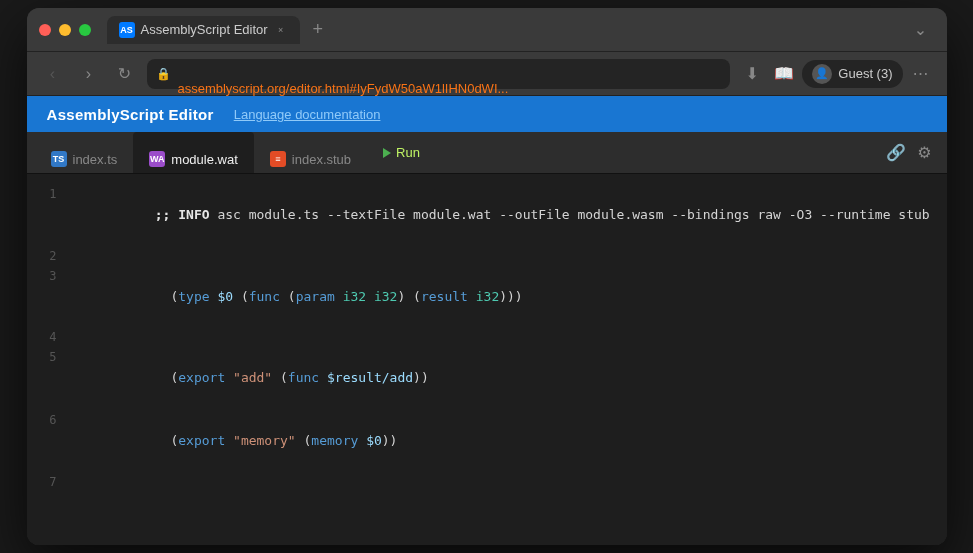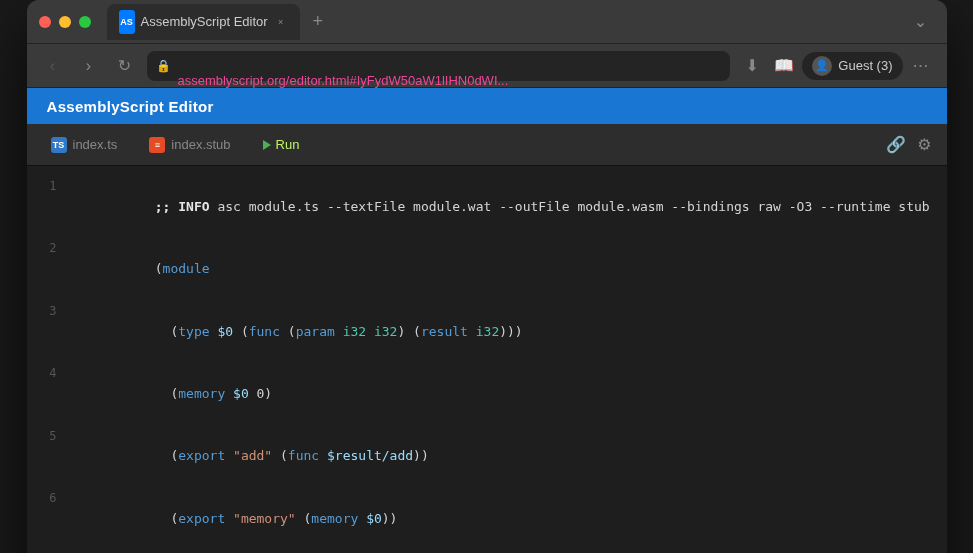--- a/index.html
+++ b/index.html
@@ -52,21 +52,21 @@
       border-radius: 8px 8px 0 0;
       padding: 6px 12px;
       display: flex;
       align-items: center;
       gap: 6px;
       font-size: 13px;
       color: #ccc;
     }
     .tab-favicon {
       width: 16px;
-      height: 24px;
+      height: 16px;
       background: #007aff;
       border-radius: 3px;
       display: flex;
       align-items: center;
       justify-content: center;
       font-size: 9px;
       color: white;
       font-weight: bold;
     }
     .tab-close {
@@ -136,21 +136,21 @@
       gap: 6px;
       font-size: 13px;
       color: #ccc;
     }
     .address-icon {
       color: #888;
       font-size: 12px;
     }
     .address-text {
       font-size: 13px;
-      color: #ec4899;
+      color: #f97316;
       margin-top: 30px;
     }
     .nav-right {
       display: flex;
       gap: 4px;
       align-items: center;
     }
     .user-btn {
       display: flex;
       align-items: center;
@@ -203,21 +203,21 @@
       background: #2d2d2d;
       height: 42px;
       display: flex;
       align-items: center;
       padding: 0 8px;
       gap: 0;
       border-bottom: 1px solid #111;
     }
     .file-tab {
       display: flex;
-      align-items: center;
+      align-items: flex-end;
       gap: 6px;
       padding: 6px 16px;
       font-size: 13px;
       color: #888;
       cursor: pointer;
       border-radius: 4px 4px 0 0;
       height: 100%;
     }
     .file-tab.active {
       background: #1e1e1e;
@@ -336,29 +336,34 @@
       <div class="user-btn">
         <div class="user-icon">👤</div>
         <span>Guest (3)</span>
       </div>
       <div class="nav-btn">⋯</div>
     </div>
   </div>
 
   <div class="app-bar">
     <span class="app-title">AssemblyScript Editor</span>
+    <span class="app-link">Language documentation</span>
   </div>
 
   <div class="editor-container">
 
     <div class="file-tabs">
       <div class="file-tab">
         <div class="file-tab-icon ts-icon">TS</div>
         <span>index.ts</span>
       </div>
+      <div class="file-tab active">
+        <div class="file-tab-icon wat-icon">WA</div>
+        <span>module.wat</span>
+      </div>
       <div class="file-tab">
         <div class="file-tab-icon html-icon">≡</div>
         <span>index.stub</span>
       </div>
       <div class="run-btn">
         <div class="run-icon"></div>
         <span>Run</span>
       </div>
       <div class="tab-spacer"></div>
       <div class="tab-action-btn">🔗</div>
@@ -369,37 +374,31 @@
 
       <div class="code-line">
         <span class="line-number">1</span>
         <span class="line-content">
           <span class="c-comment">;; INFO</span><span style="color:#d4d4d4"> asc module.ts --textFile module.wat --outFile module.wasm --bindings raw -O3 --runtime stub</span>
         </span>
       </div>
 
       <div class="code-line">
         <span class="line-number">2</span>
-        <span class="line-content">
-          <span class="c-paren">(</span><span class="c-keyword">module</span>
-        </span>
       </div>
 
       <div class="code-line">
         <span class="line-number">3</span>
         <span class="line-content">
           <span style="color:#d4d4d4">  (</span><span class="c-keyword">type</span><span class="c-var"> $0</span><span style="color:#d4d4d4"> (</span><span class="c-keyword">func</span><span style="color:#d4d4d4"> (</span><span class="c-keyword">param</span><span class="c-type"> i32</span><span class="c-type"> i32</span><span style="color:#d4d4d4">) (</span><span class="c-keyword">result</span><span class="c-type"> i32</span><span style="color:#d4d4d4">)))</span>
         </span>
       </div>
 
       <div class="code-line">
         <span class="line-number">4</span>
-        <span class="line-content">
-          <span style="color:#d4d4d4">  (</span><span class="c-keyword">memory</span><span class="c-var"> $0</span><span style="color:#d4d4d4"> 0)</span>
-        </span>
       </div>
 
       <div class="code-line">
         <span class="line-number">5</span>
         <span class="line-content">
           <span style="color:#d4d4d4">  (</span><span class="c-keyword">export</span><span class="c-string"> "add"</span><span style="color:#d4d4d4"> (</span><span class="c-keyword">func</span><span class="c-var"> $result/add</span><span style="color:#d4d4d4">))</span>
         </span>
       </div>
 
       <div class="code-line">

